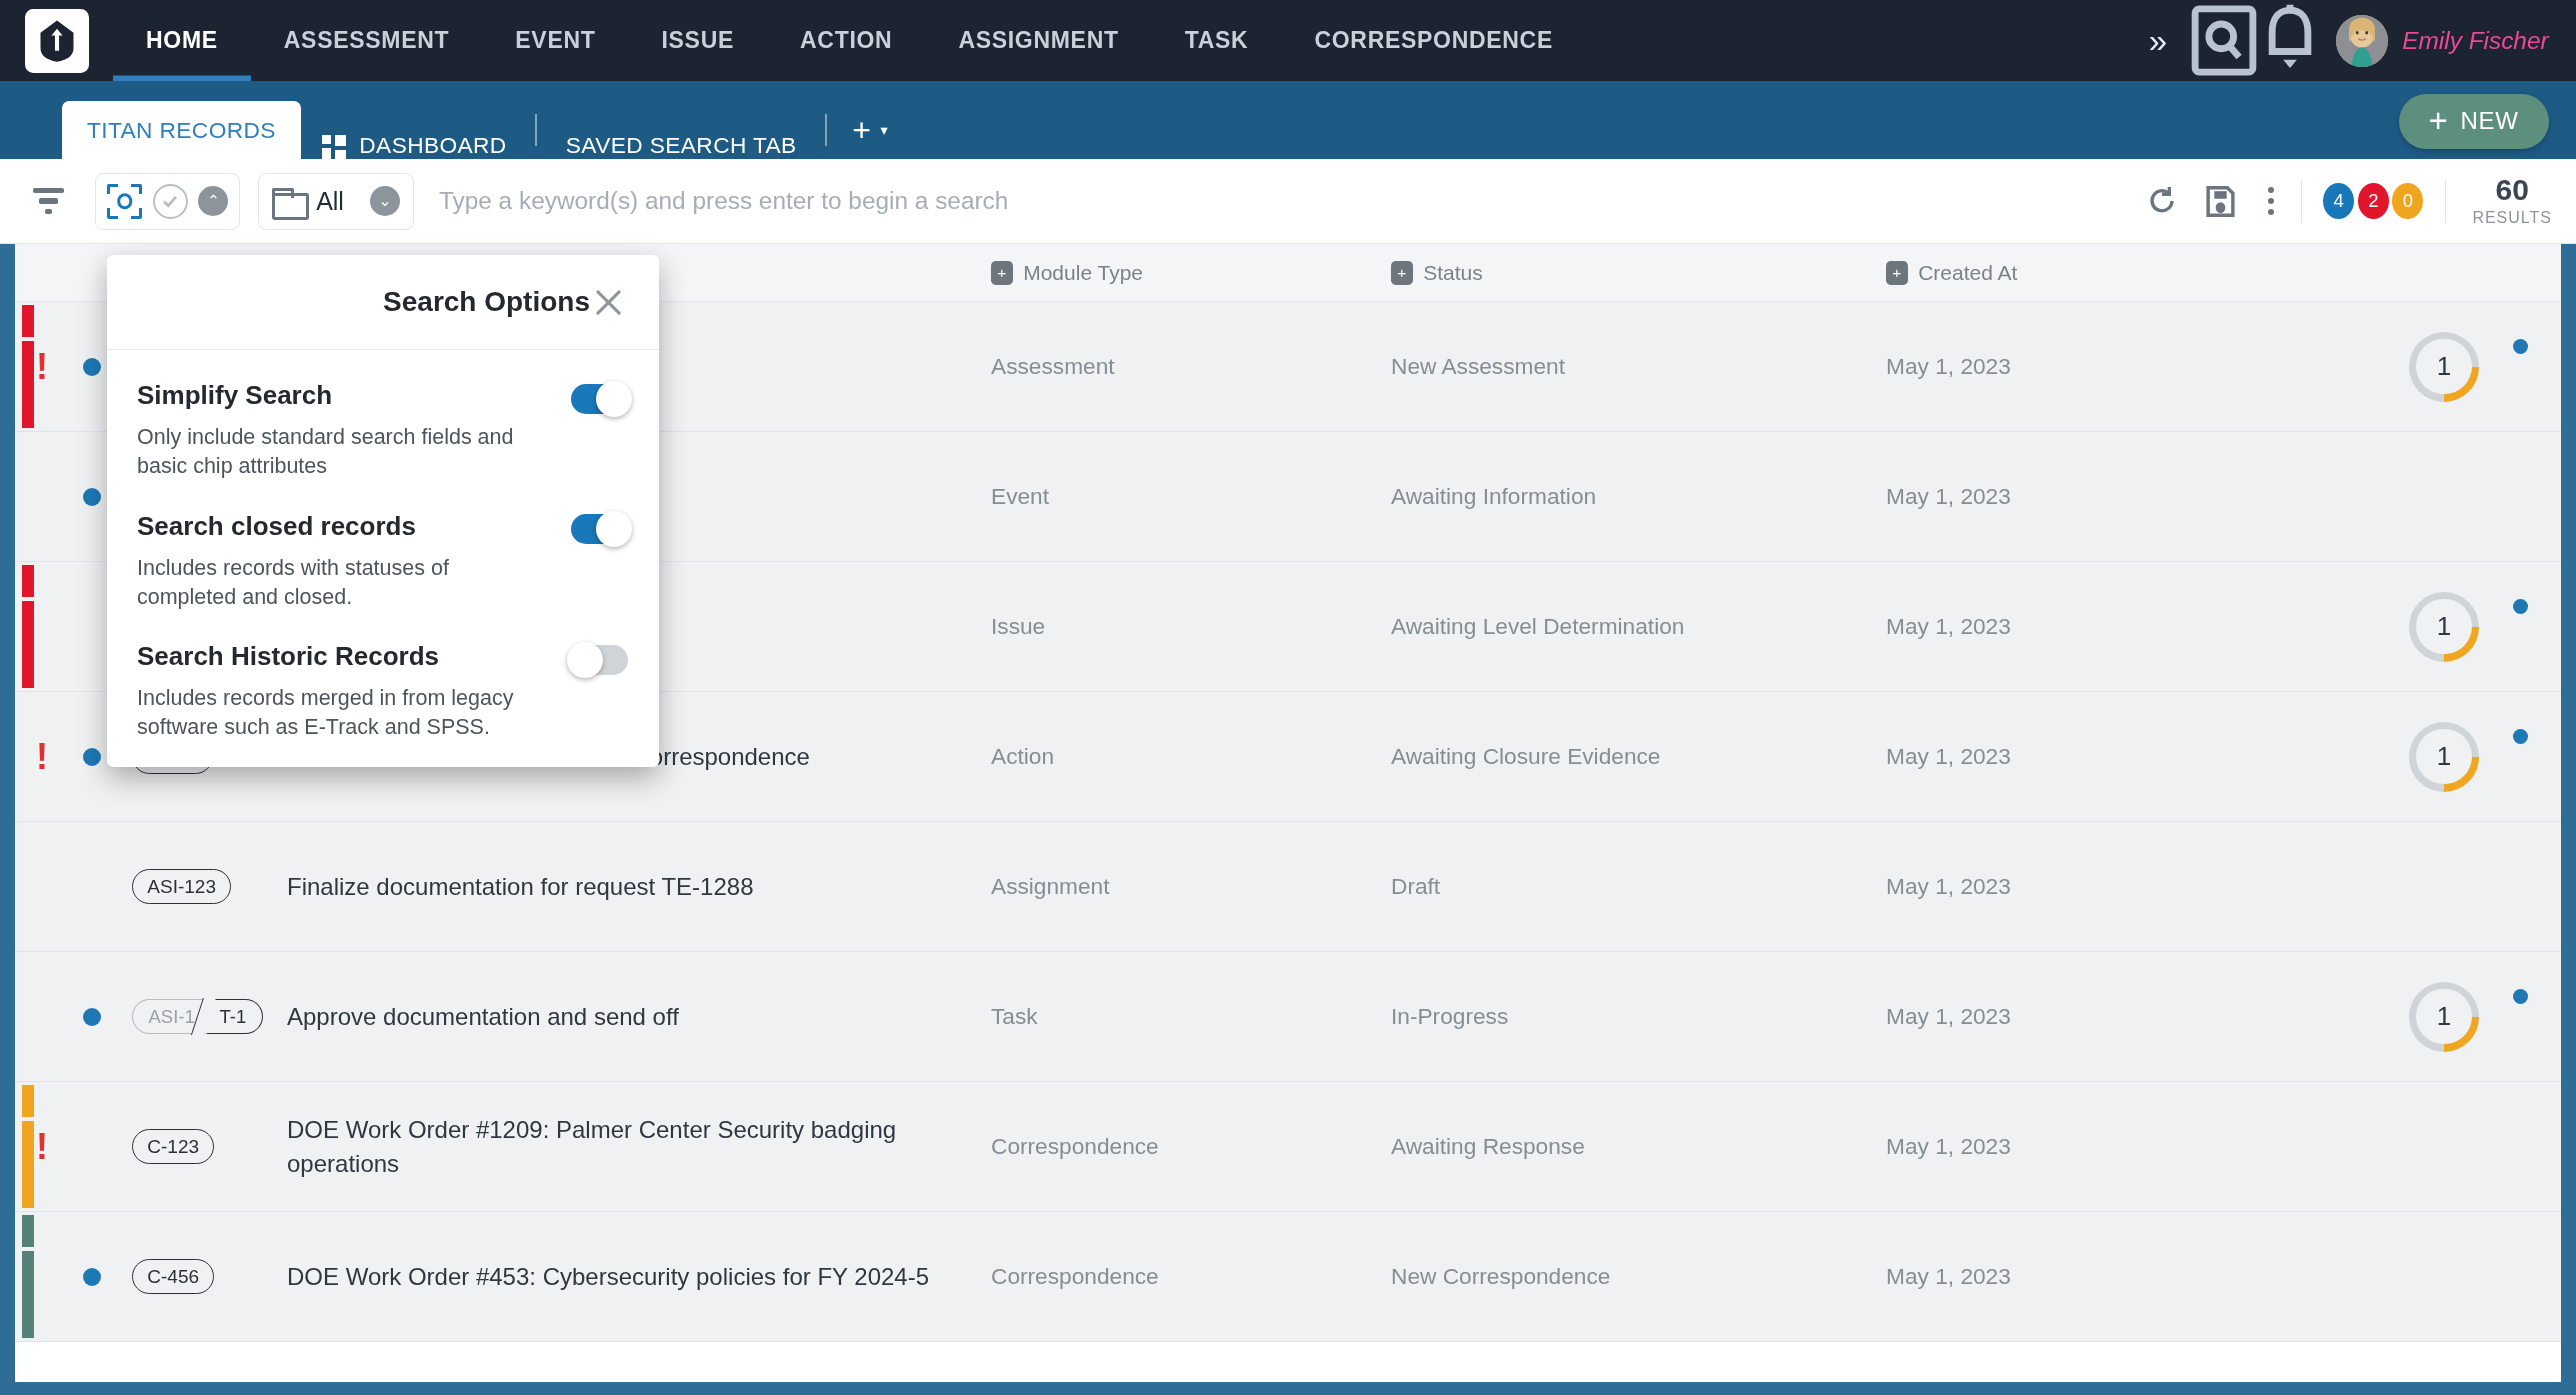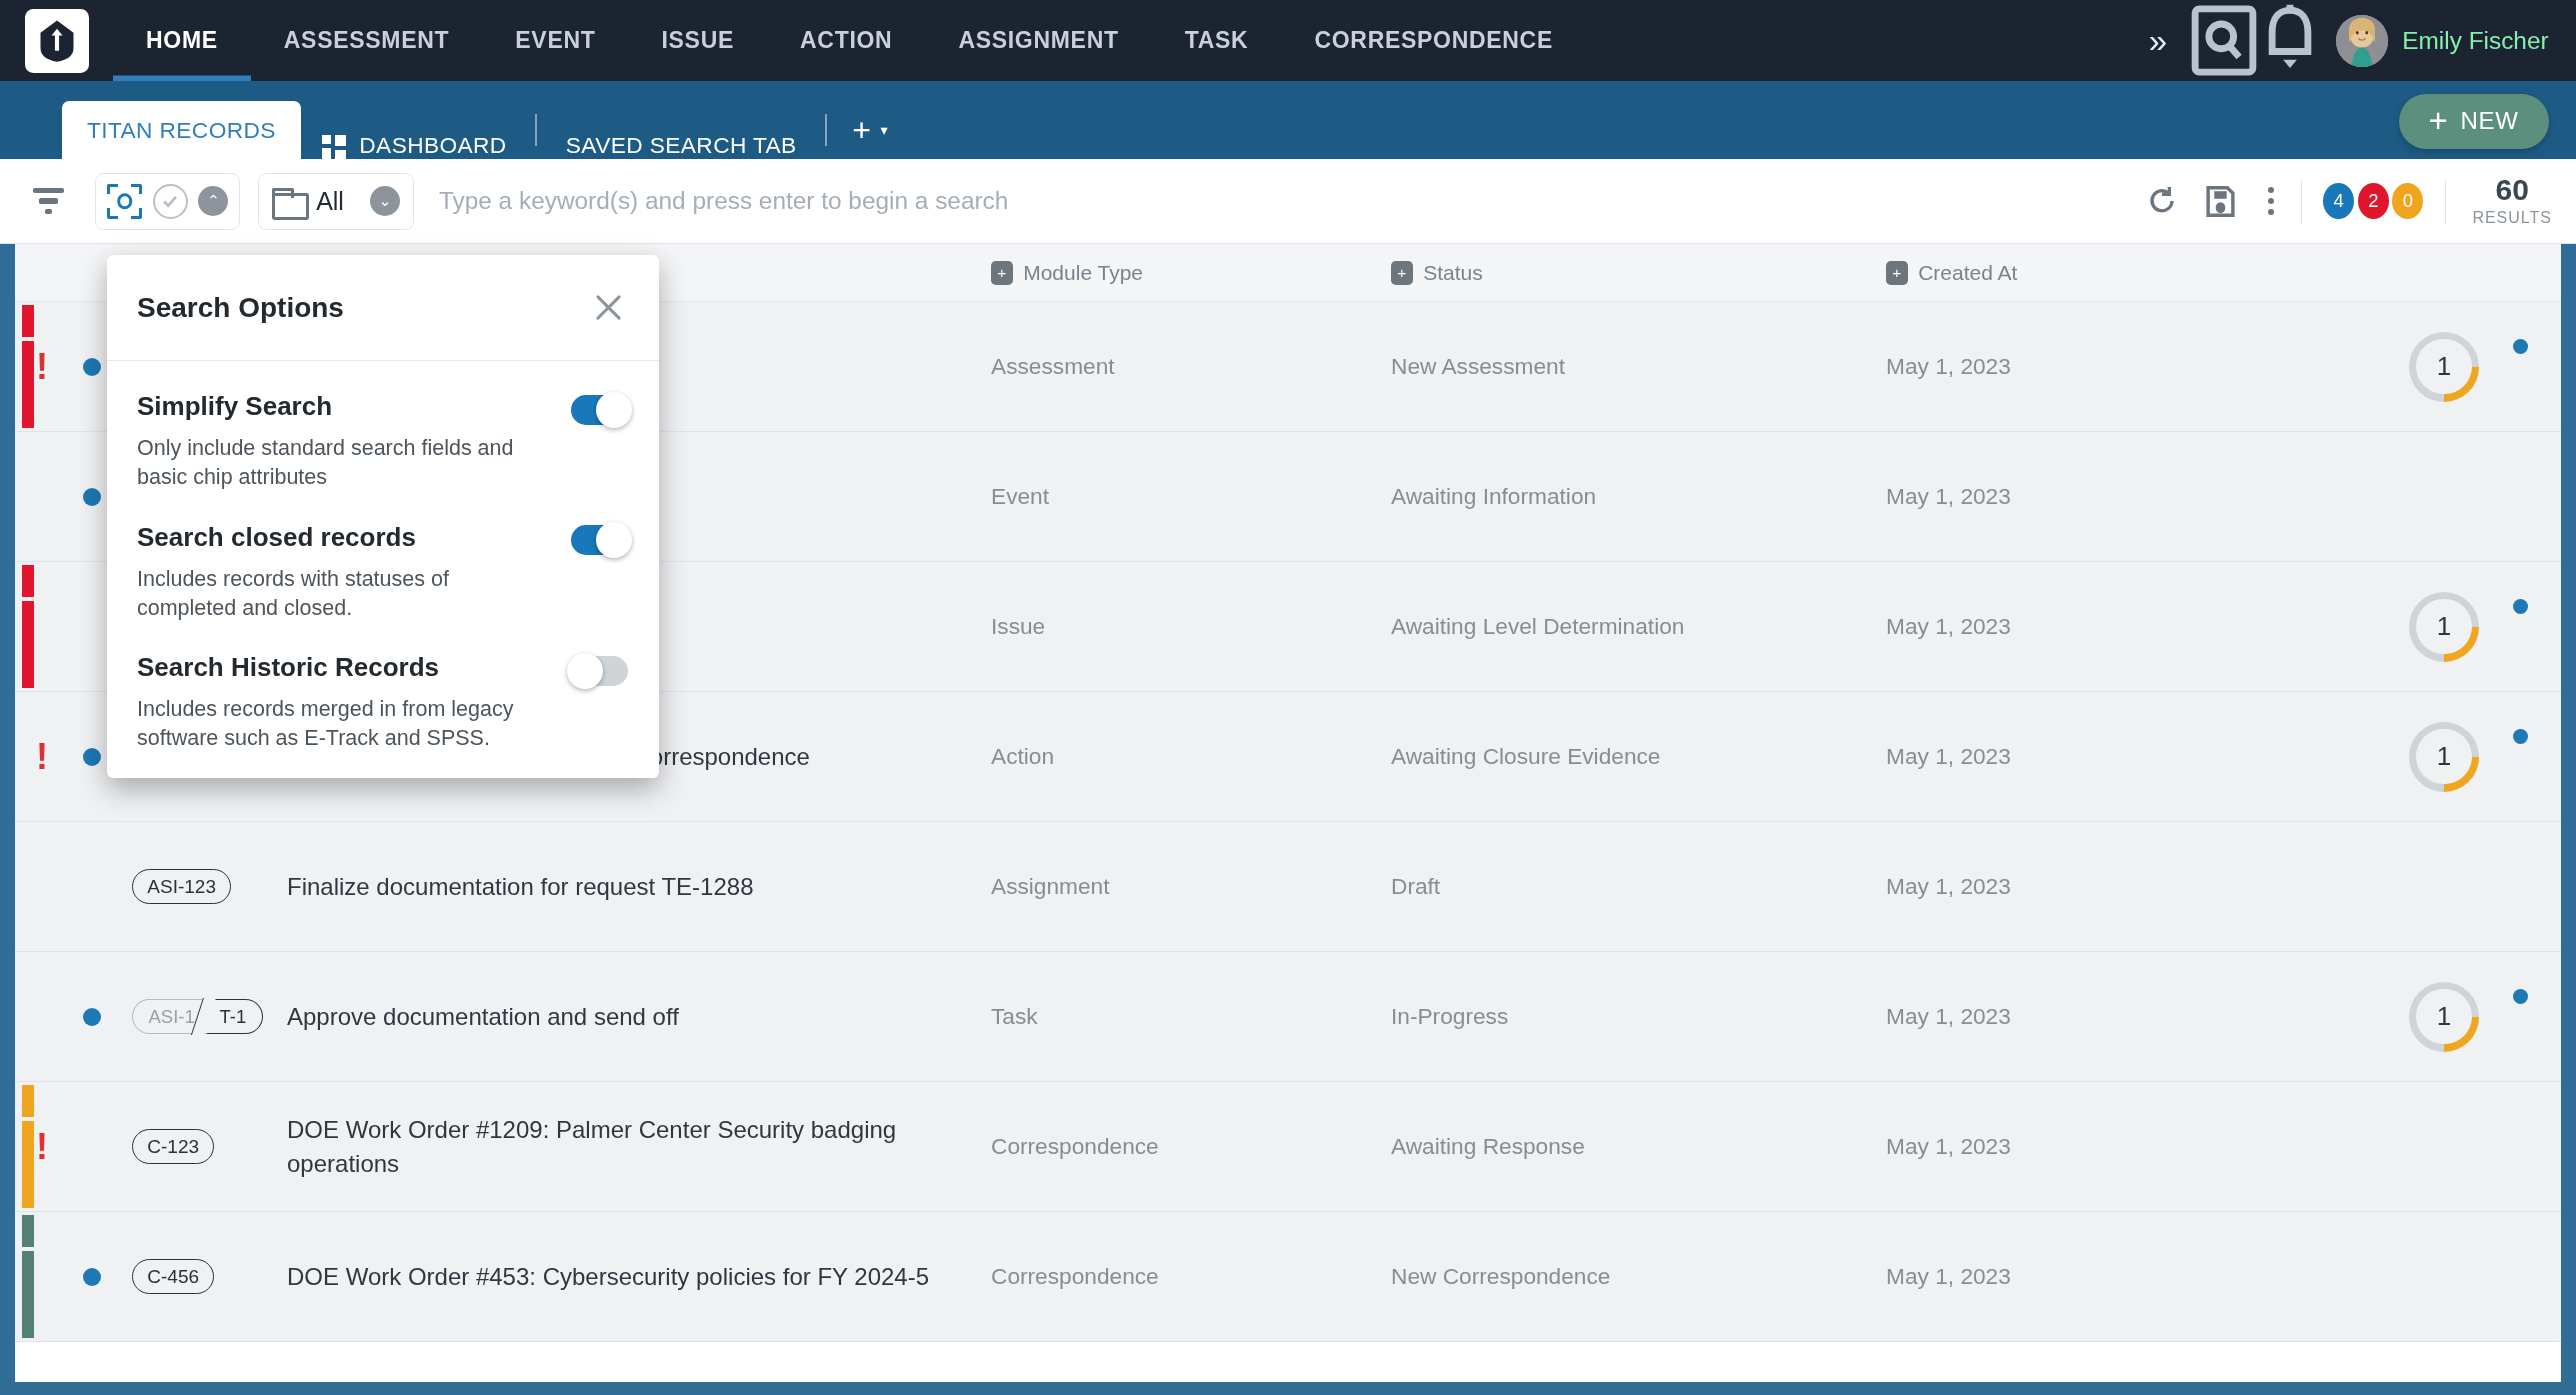--- a/index.html
+++ b/index.html
@@ -70,23 +70,24 @@
   .avatar {
     width: 52px; height: 52px; border-radius: 50%;
     margin-left: 13px; margin-right: 14.3px;
     overflow: hidden;
     background: #caa882;
     flex: 0 0 auto;
     position: relative;
   }
   .avatar svg { width: 100%; height: 100%; display: block; }
   .user-name {
-    color: #86efac;
+    color: #ec4899;
     font-size: 24.4px;
     white-space: nowrap;
+    font-style: italic;
   }
 
   
   .tabbar {
     height: 78px;
     background: #1d5b85;
     display: flex;
     align-items: flex-end;
     position: relative;
     z-index: 35;
@@ -340,22 +341,22 @@
     position: absolute;
     left: 107px; top: 255px;
     width: 552px;
     background:#fff;
     border-radius: 6px;
     box-shadow: 0 10.7px 27.4px rgba(0,0,0,.30);
     z-index: 60;
     overflow: hidden;
   }
   .popup-head {
-    height: 106px;
-    display:flex; align-items:center; justify-content:space-between;
+    height: 95px;
+    display:flex; align-items:center; justify-content:flex-end;
     padding: 0 32px 0 30px;
     border-bottom: 0.6px solid #e6e9ec;
   }
   .popup-title { font-size: 28px; color:#23292f; font-weight: 600; }
   .popup-close { width: 37px; height: 37px; position:relative; cursor:pointer; }
   .popup-close:before, .popup-close:after {
     content:''; position:absolute; left: 2.4px; top: 17.3px; width: 33px; height: 3px;
     background:#8d949b; border-radius: 1.8px;
   }
   .popup-close:before { transform: rotate(45deg); }

